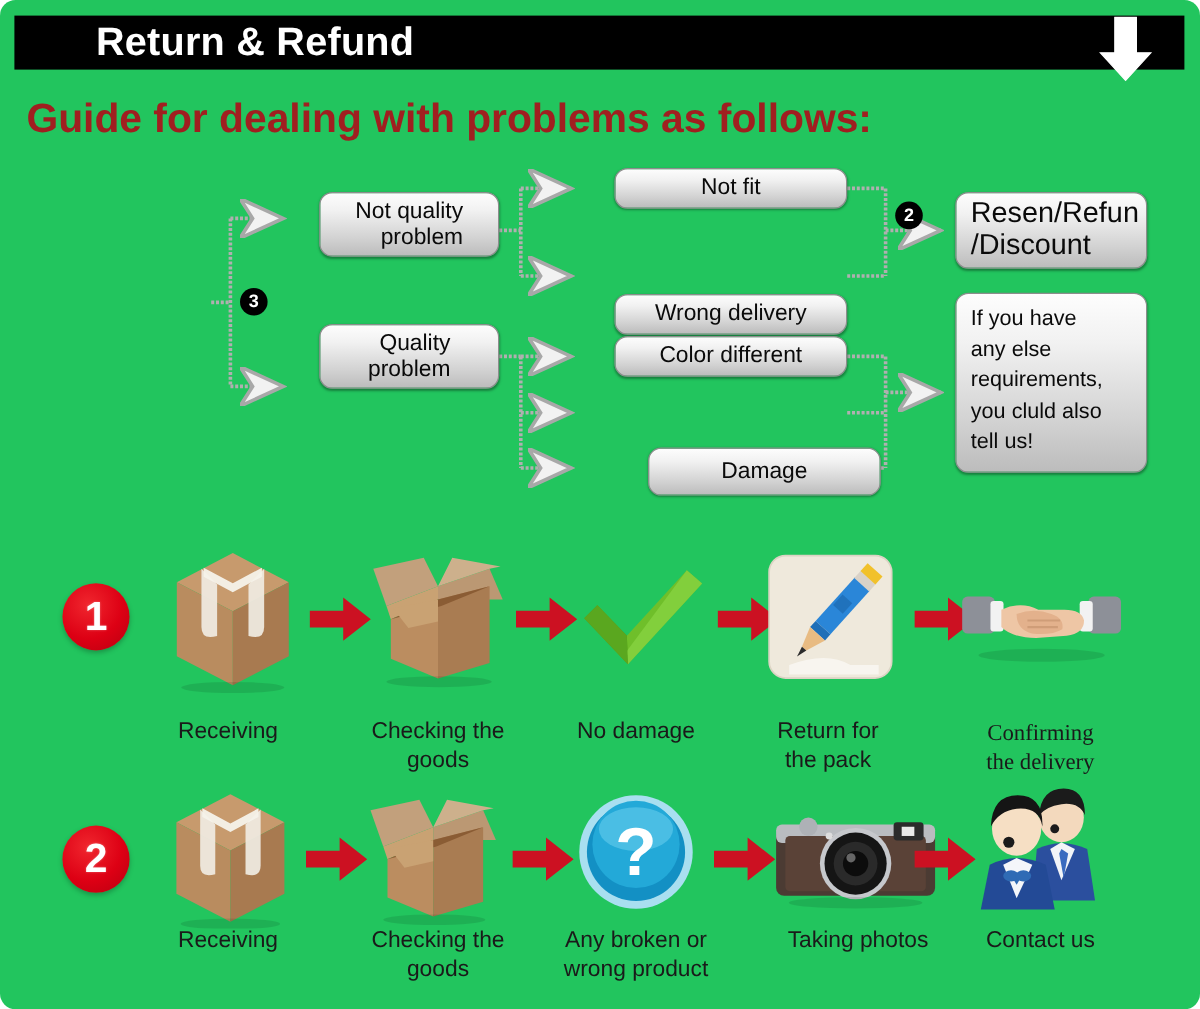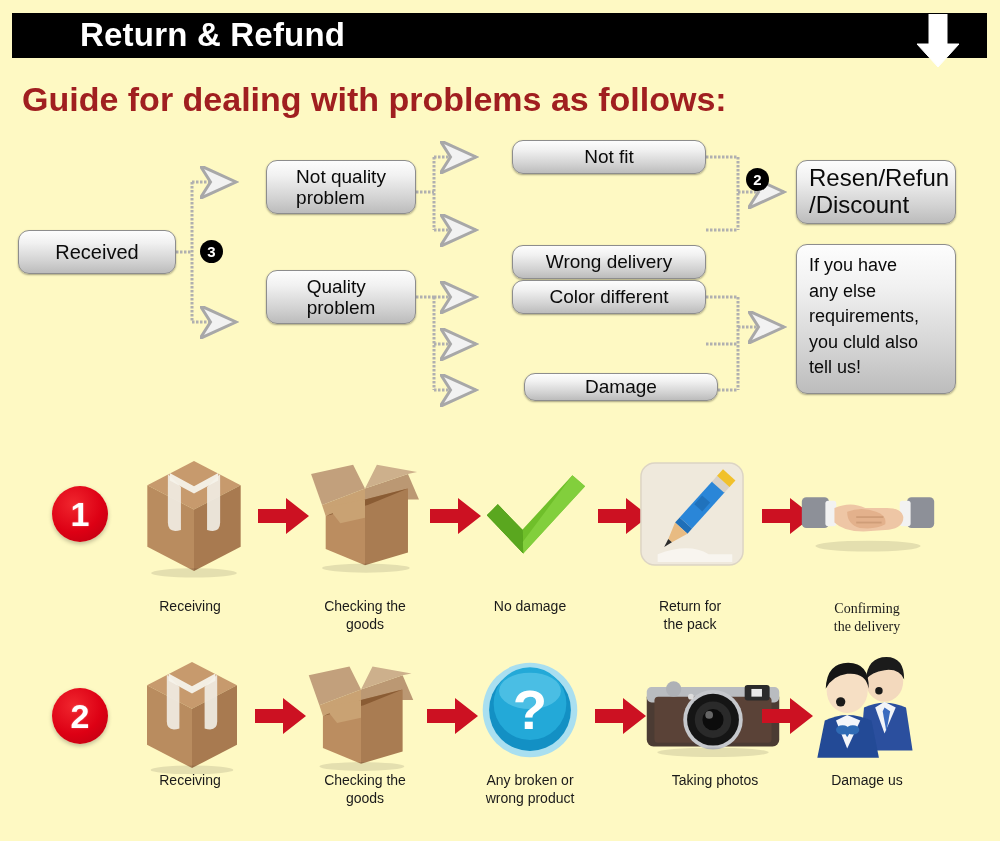--- a/index.html
+++ b/index.html
@@ -1,21 +1,21 @@
 <!DOCTYPE html>
 <html><head>
 <meta charset="utf-8">
 <style>
   html,body{margin:0;padding:0;background:#ffffff;}
   body{
     width:1000px;height:841px;position:relative;overflow:hidden;
     font-family:"Liberation Sans","DejaVu Sans",sans-serif;
     color:#111;
   }
-  .page{position:relative;width:1000px;height:841px;background:#fef9c3;}
+  .page{position:relative;width:1000px;height:841px;background:#22c55e;border-radius:13px;}
 
   
   .header-bar{
     position:absolute;left:12px;top:13px;width:975px;height:45px;
     background:#000000;
   }
   .header-title{
     position:absolute;left:68px;top:50%;transform:translateY(-52%);
     color:#ffffff;font-size:33px;font-weight:bold;letter-spacing:.2px;
     font-family:"Liberation Sans","DejaVu Sans",sans-serif;
@@ -34,21 +34,21 @@
 
   
   .flow{position:absolute;left:0;top:132px;width:1000px;height:298px;}
   .flow svg{position:absolute;left:0;top:0;}
   .node{
     position:absolute;box-sizing:border-box;
     border:1px solid #8d8d8d;border-radius:11px;
     background:linear-gradient(to bottom,#fdfdfd 0%,#f1f1f1 28%,#d2d2d2 72%,#bcbcbc 100%);
     box-shadow:0 1px 2px rgba(0,0,0,.35);
     display:flex;align-items:center;justify-content:center;
-    text-align:left;color:#0a0a0a;line-height:1.12;
+    text-align:right;color:#0a0a0a;line-height:1.12;
     font-size:19px;
     padding:2px 6px;
   }
   .node.left-align{justify-content:flex-start;text-align:left;padding-left:12px;}
   .badge-dark{
     position:absolute;width:23px;height:23px;border-radius:50%;
     background:#000;color:#fff;font-size:15px;font-weight:bold;
     display:flex;align-items:center;justify-content:center;
     line-height:1;
   }
@@ -62,21 +62,21 @@
   .red-badge{
     position:absolute;width:56px;height:56px;border-radius:50%;
     background:radial-gradient(circle at 38% 32%,#f0262e 0%,#dd0014 55%,#b80010 100%);
     color:#fff;font-size:34px;font-weight:bold;
     display:flex;align-items:center;justify-content:center;
     box-shadow:0 2px 4px rgba(0,0,0,.25);
     text-shadow:0 0 2px rgba(255,255,255,.35);
   }
   .icon-slot{position:absolute;}
   .caption{
-    position:absolute;text-align:center;font-size:14px;color:#1a1a1a;
+    position:absolute;text-align:center;font-size:19px;color:#1a1a1a;
     line-height:1.28;width:170px;
   }
   .arrow-slot{position:absolute;width:52px;height:40px;}
 </style>
 </head>
 <body>
 
 <div class="page">
 
   <div class="header-bar">
@@ -120,21 +120,20 @@
         <line x1="738" y1="60" x2="784" y2="60" marker-end="url(#hollowArrow)"></line>
 
         <line x1="706" y1="165" x2="738" y2="165"></line>
         <line x1="706" y1="212" x2="738" y2="212"></line>
         <line x1="706" y1="258" x2="738" y2="258"></line>
         <line x1="738" y1="165" x2="738" y2="258"></line>
         <line x1="738" y1="195" x2="784" y2="195" marker-end="url(#hollowArrow)"></line>
       </g>
     </svg>
 
-    <div class="node" style="left:18px;top:98px;width:158px;height:44px;font-size:20px;">Received</div>
 
     <div class="badge-dark" style="left:200px;top:108px;">3</div>
 
     <div class="node" style="left:266px;top:28px;width:150px;height:54px;">
       <span style="display:block">
         <span>Not quality</span><br>
         <span>problem</span>
       </span>
     </div>
 
@@ -142,21 +141,21 @@
       <span style="display:block">
         <span>Quality</span><br>
         <span>problem</span>
       </span>
     </div>
 
     <div class="node" style="left:512px;top:8px;width:194px;height:34px;">Not fit</div>
     <div class="node" style="left:512px;top:81px;width:194px;height:34px;margin-top:32px;">Wrong delivery</div>
 
     <div class="node" style="left:512px;top:148px;width:194px;height:34px;">Color different</div>
-    <div class="node" style="left:524px;top:241px;width:194px;height:28px;">Damage</div>
+    <div class="node" style="left:540px;top:241px;width:194px;height:40px;">Damage</div>
 
     <div class="badge-dark" style="left:746px;top:36px;">2</div>
 
     <div class="node left-align" style="left:796px;top:28px;width:160px;height:64px;font-size:24px;">
       <span style="display:block">
         <span>Resen/Refun</span><br>
         <span>/Discount</span>
       </span>
     </div>
 
@@ -386,18 +385,18 @@
       </div>
 
       <svg class="arrow-slot" style="left:762px;top:52px;">
           <use href="#sym-red-arrow"></use>
         </svg>
 
       <svg class="icon-slot" style="left:808px;top:8px;width:112px;height:110px;">
           <use href="#sym-agents"></use>
         </svg>
       <div class="caption" style="left:782px;top:128px;">
-        <span>Damage us</span>
+        <span>Contact us</span>
       </div>
     </div>
 
   </div>
 </div>
 
 </body></html>

